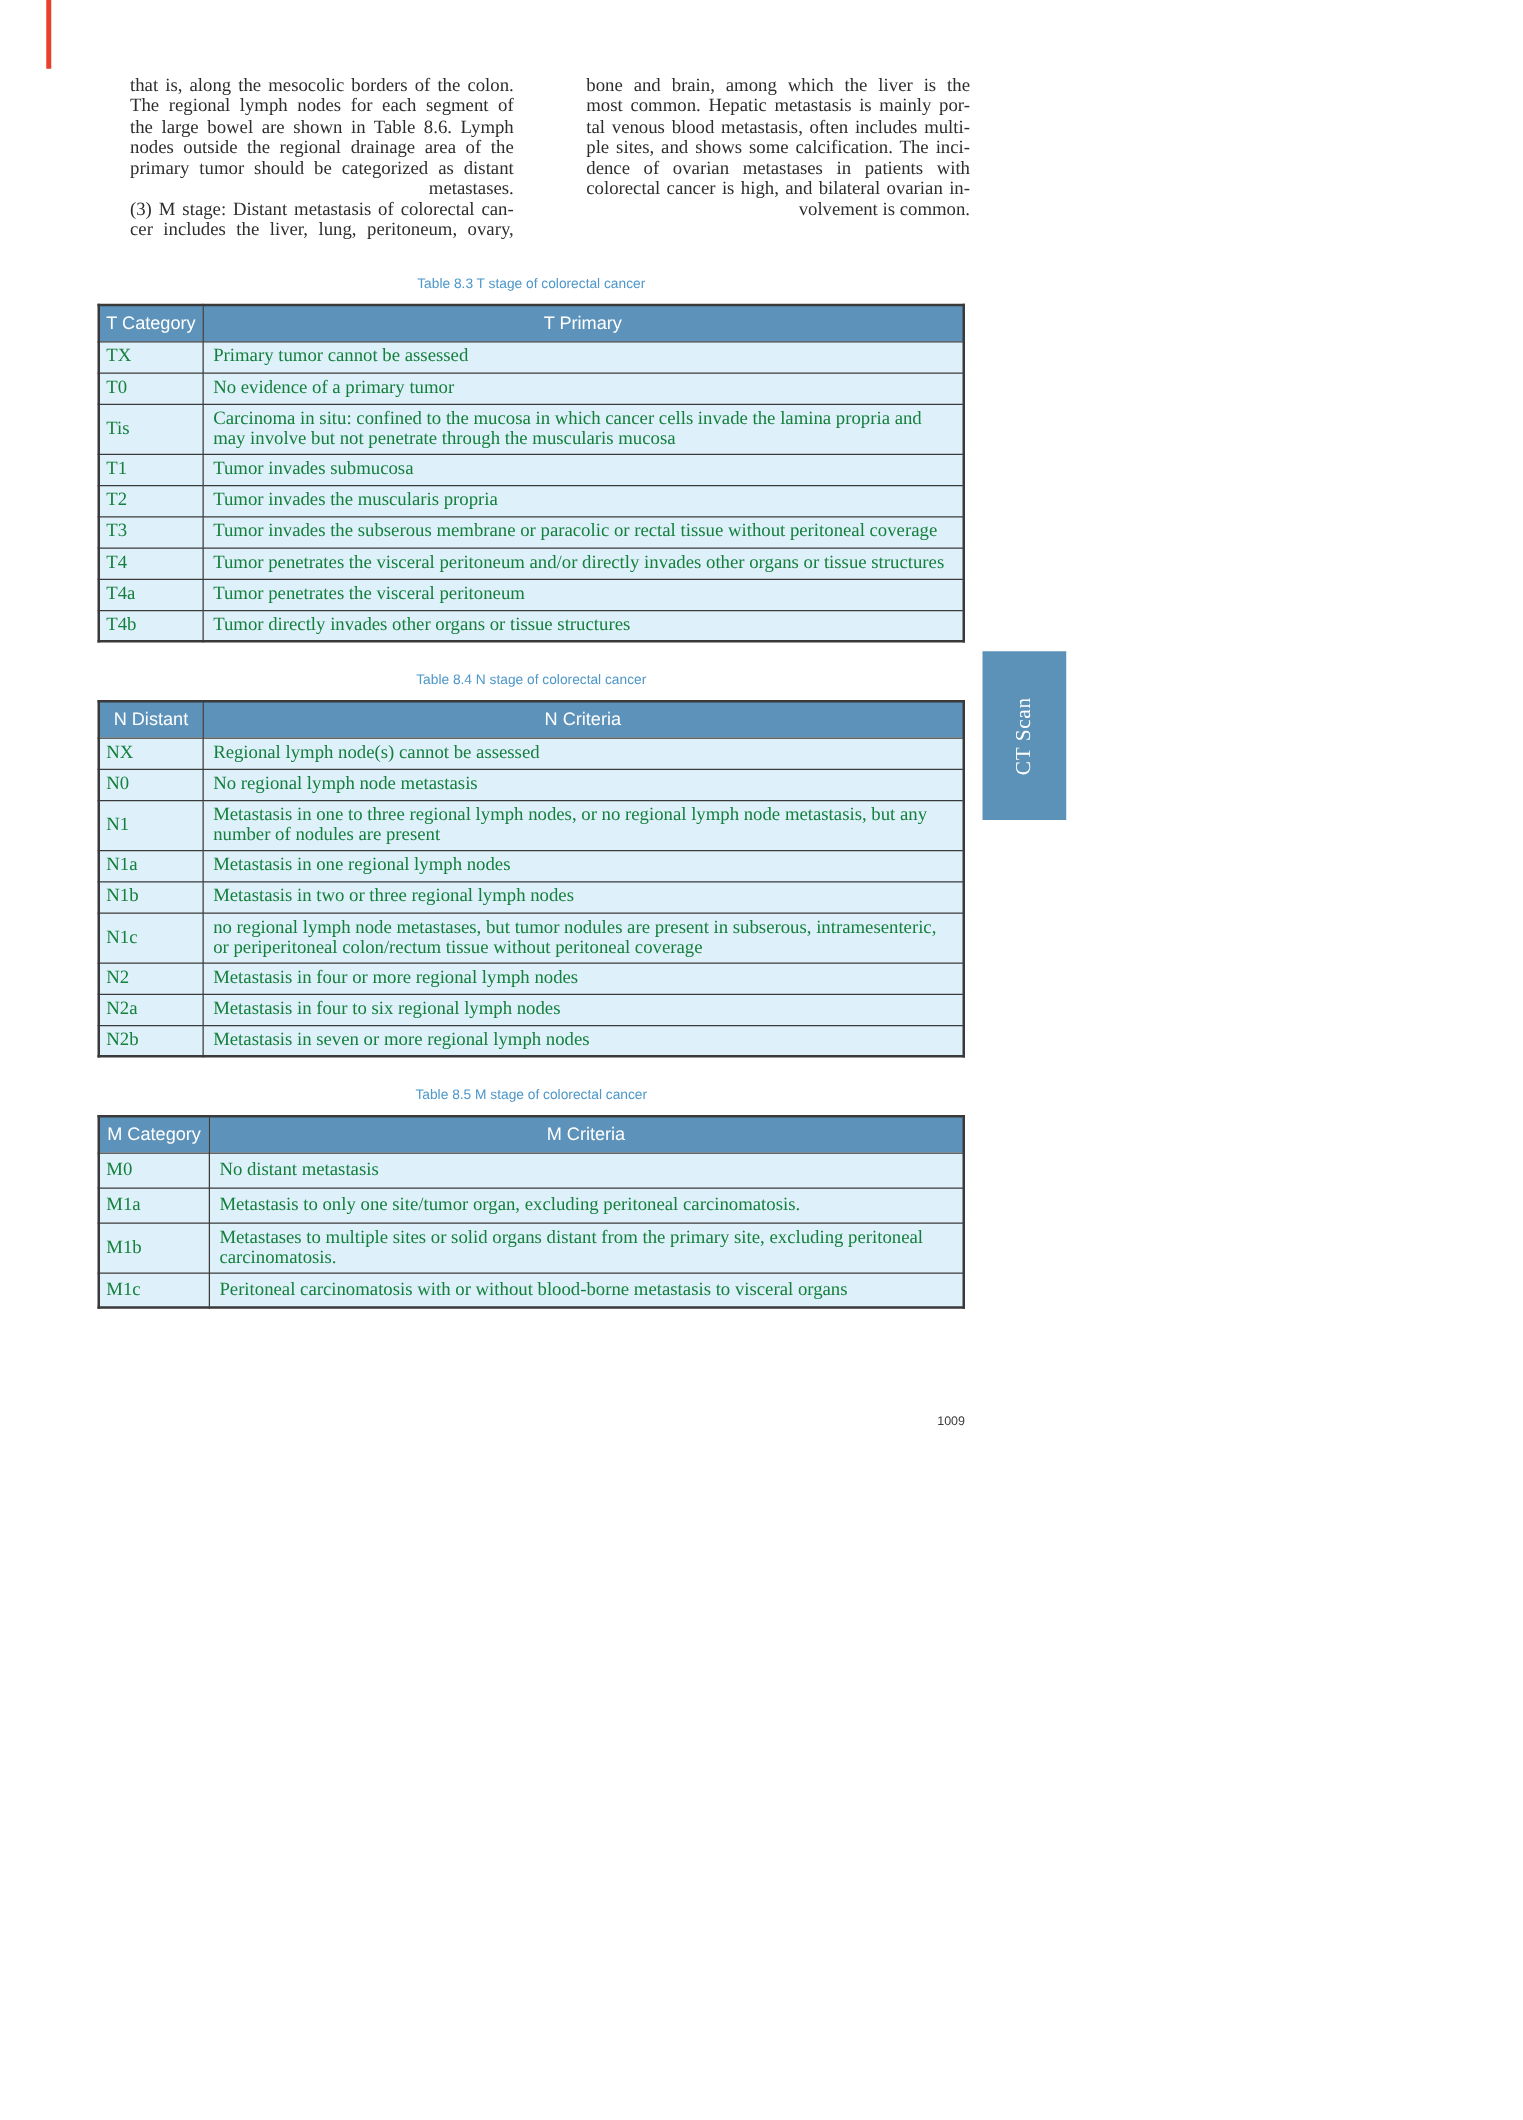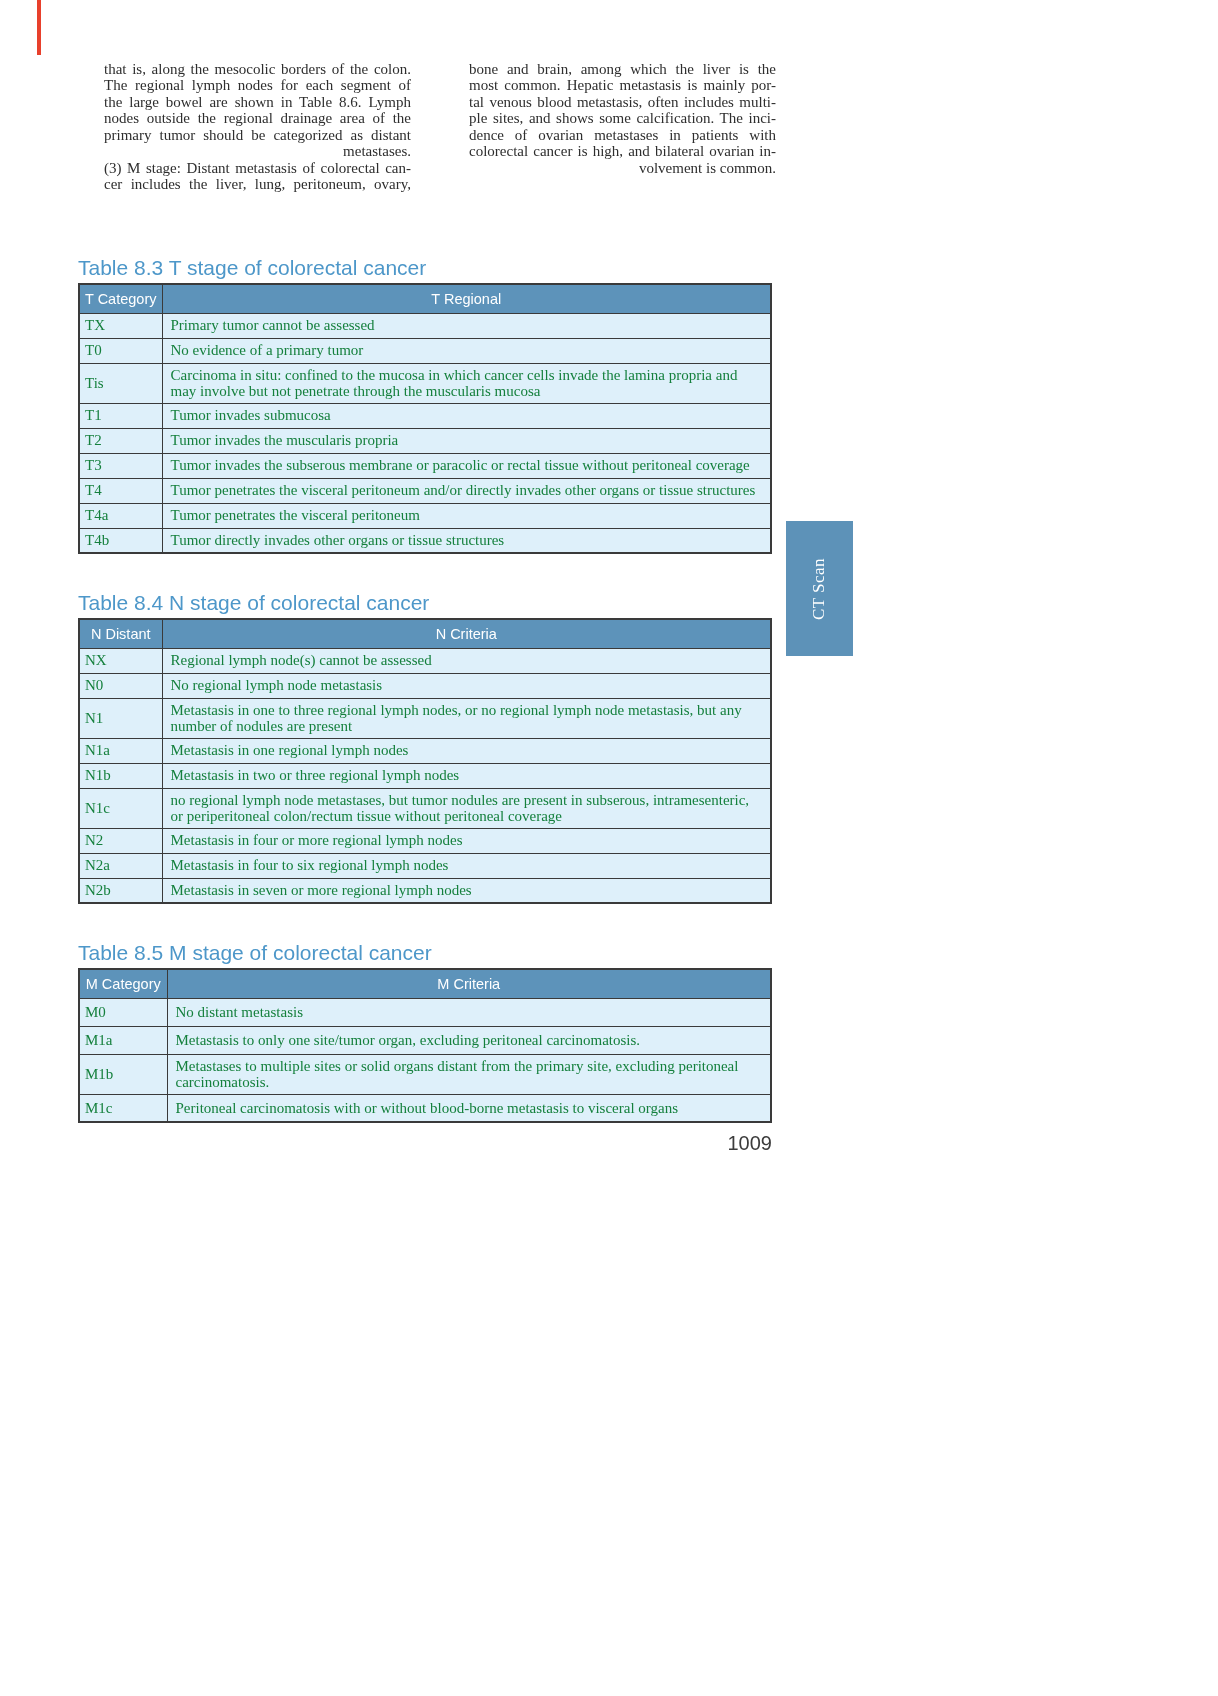--- a/index.html
+++ b/index.html
@@ -40,27 +40,27 @@
     text-align:justify;
     text-align-last:justify;
   }
   
   .tables{
     position:absolute;
     left:78px; top:219px;
     width:694px;
   }
   .caption{
+    text-align:center;
     font-family:"Liberation Sans", sans-serif;
-    font-size:21px;
+    font-size:11px;
     color:var(--caption-text,#4d97c9);
     height:17px;
     line-height:17px;
     margin-bottom:7px;
-    margin-top:40px;
   }
   table.tbl{
     border-collapse:collapse;
     width:100%;
     table-layout:fixed;
     border:2px solid var(--table-border,#3a3a3a);
     margin-bottom:22px;
   }
   table.tbl col.c1{width:83px;}
   table.tbl.m col.c1{width:88px;}
@@ -108,21 +108,21 @@
     color:var(--tab-text,#ffffff);
     letter-spacing:0.5px;
   }
   
   .page-number{
     position:absolute;
     left:612px; top:1132px;
     width:160px;
     text-align:right;
     font-family:"Liberation Sans", sans-serif;
-    font-size:20px;
+    font-size:10px;
     color:#3c3c3c;
   }
 </style>
 </head>
 <body>
 
 <div class="page">
 
   <div class="red-marker"></div>
 
@@ -152,21 +152,21 @@
   <section class="tsec">
     <div class="caption">Table 8.3 T stage of colorectal cancer</div>
     <table class="tbl">
       <colgroup>
             <col class="c1">
             <col class="c2">
           </colgroup>
       <thead>
         <tr>
           <th>T Category</th>
-          <th>T Regional</th>
+          <th>T Primary</th>
         </tr>
       </thead>
       <tbody>
             <tr>
               <td class="cat">TX</td>
               <td class="crit">Primary tumor cannot be assessed</td>
             </tr>
             <tr>
               <td class="cat">T0</td>
               <td class="crit">No evidence of a primary tumor</td>

